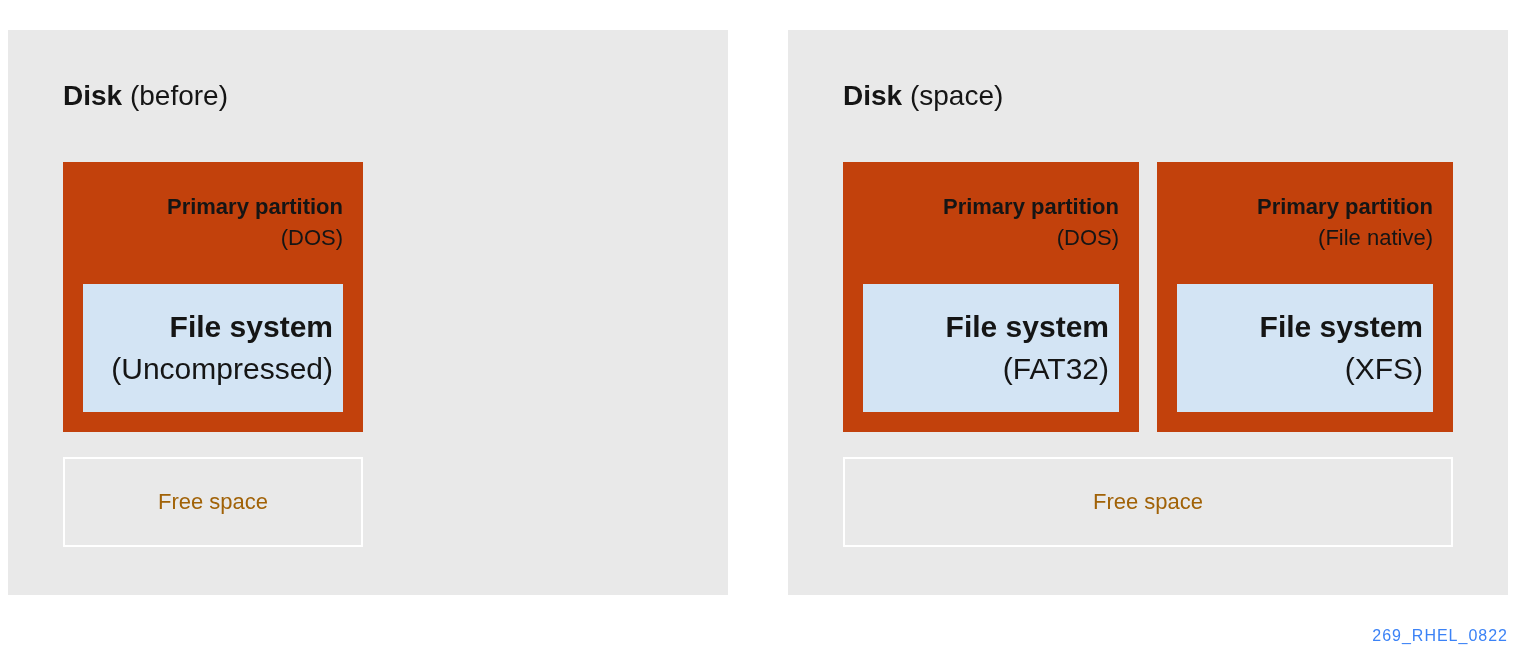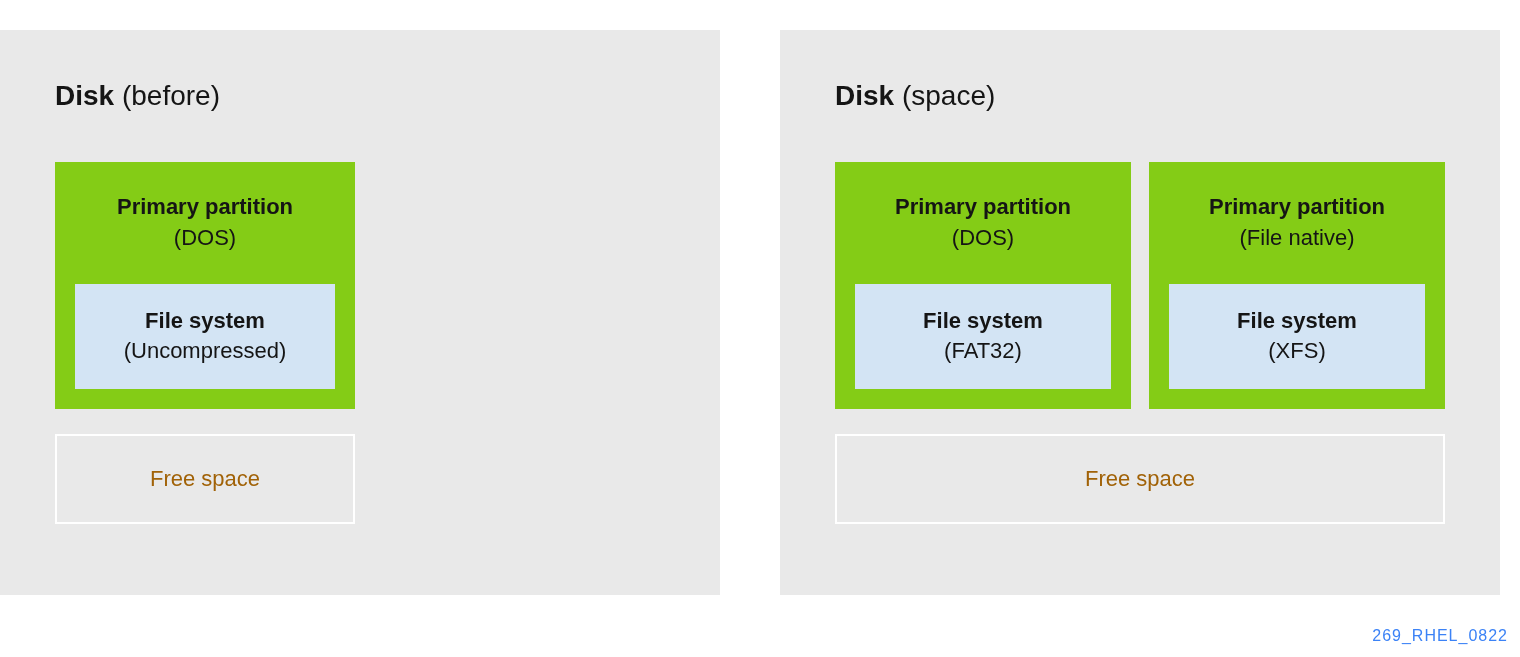--- a/index.html
+++ b/index.html
@@ -10,21 +10,21 @@
     body {
       font-family: -apple-system, BlinkMacSystemFont, "Segoe UI", Helvetica, Arial, sans-serif;
       background: #ffffff;
       width: 1520px;
       height: 657px;
       position: relative;
     }
     .container {
       display: flex;
       gap: 60px;
-      padding: 30px 0 30px 0;
+      padding: 30px 0 30px 8px;
     }
     .panel {
       background: #e9e9e9;
       width: 720px;
       height: 565px;
       padding: 50px 55px;
     }
     .panel-title {
       font-size: 28px;
       color: #151515;
@@ -32,42 +32,42 @@
       font-weight: 400;
     }
     .panel-title strong {
       font-weight: 700;
     }
     .partitions-row {
       display: flex;
       gap: 18px;
     }
     .partition-box {
-      background: #84cc16;
+      background: #c2410c;
       padding: 30px 20px 20px 20px;
-      text-align: center;
+      text-align: right;
       flex: 1;
     }
     .partition-box-narrow {
       width: 300px;
       flex: none;
     }
     .partition-label {
       font-size: 22px;
       color: #151515;
       line-height: 1.4;
       margin-bottom: 30px;
     }
     .partition-label strong {
       font-weight: 600;
     }
     .filesystem-box {
       background: #d3e4f4;
       padding: 22px 10px;
-      font-size: 22px;
+      font-size: 30px;
       color: #151515;
       line-height: 1.4;
     }
     .filesystem-box strong {
       font-weight: 600;
     }
     .free-space-box {
       border: 2px solid #ffffff;
       background: #e9e9e9;
       padding: 30px 10px;

